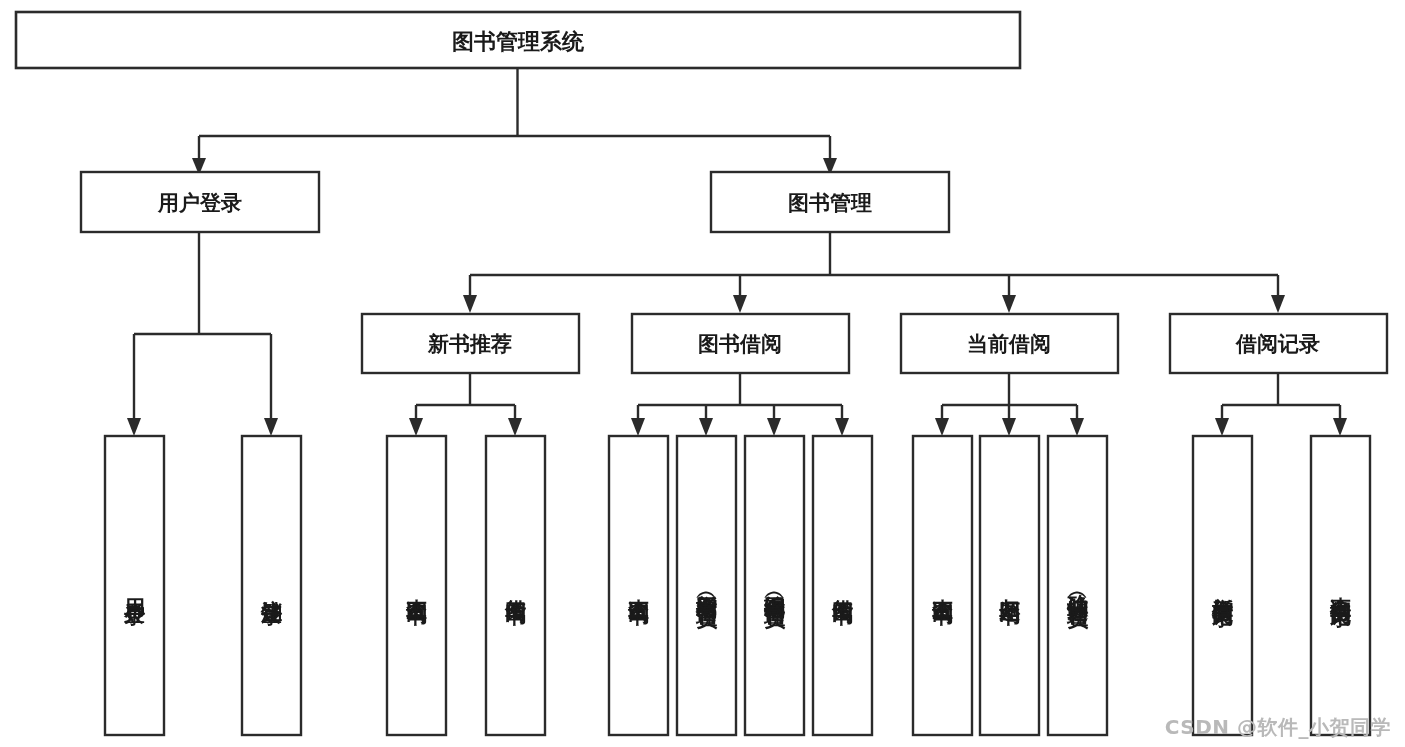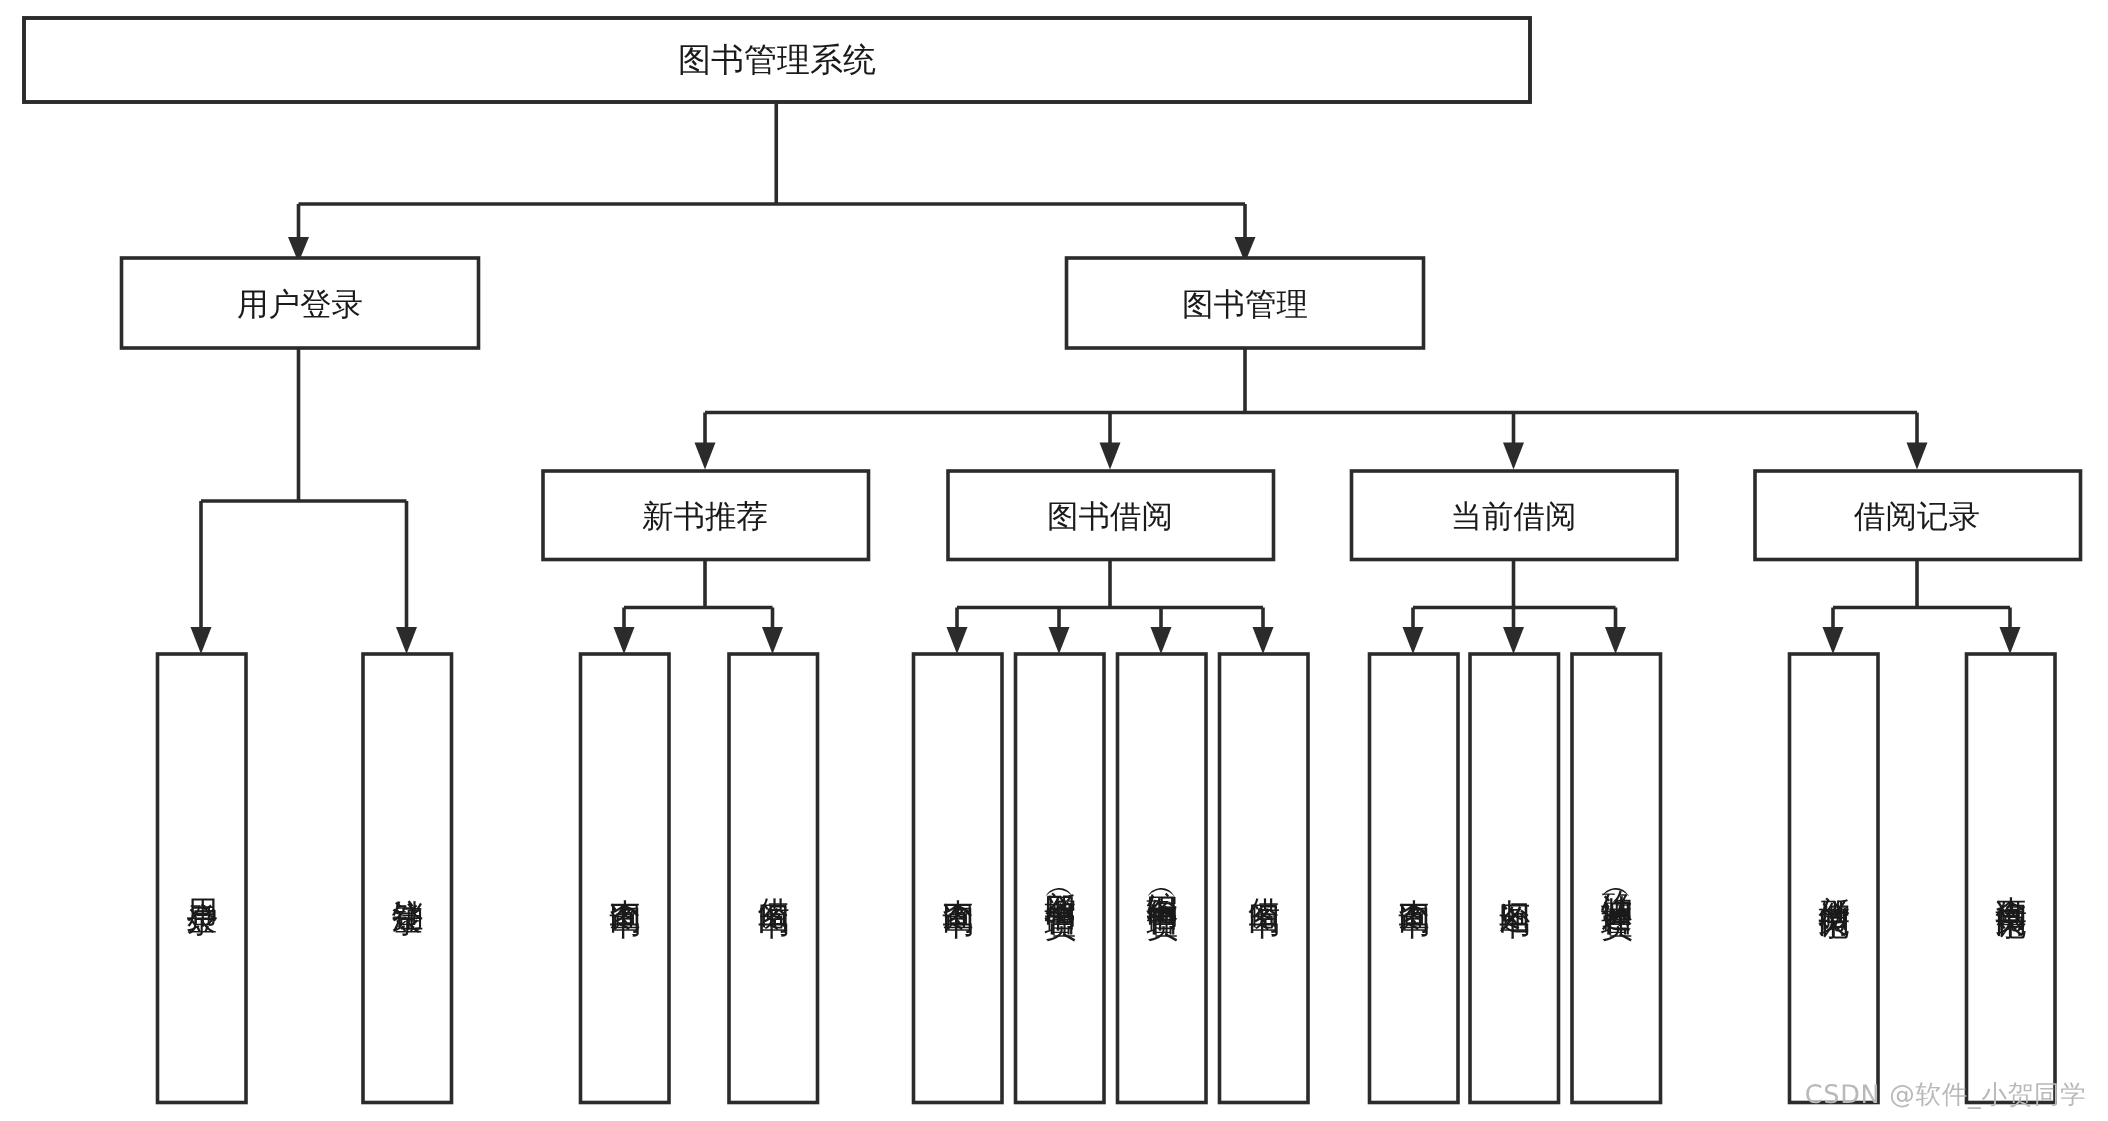--- a/index.html
+++ b/index.html
@@ -12,20 +12,21 @@
     width: 1405px;
     height: 747px;
     overflow: hidden;
     font-family: "DejaVu Sans", "Liberation Sans", sans-serif;
   }
   #diagram-root {
     position: relative;
     width: 1405px;
     height: 747px;
     background: #ffffff;
+    font-weight: bold;
   }
   svg.diagram-canvas {
     position: absolute;
     top: 0;
     left: 0;
     width: 1405px;
     height: 747px;
     display: block;
   }
   .node-box {
@@ -71,21 +72,21 @@
     letter-spacing: 2px;
     color: #1a1a1a;
     white-space: nowrap;
     pointer-events: none;
   }
   .watermark {
     position: absolute;
     right: 14px;
     bottom: 6px;
     font-family: "DejaVu Sans", "Liberation Sans", sans-serif;
-    font-size: 17px;
+    font-size: 20px;
     color: #b9b9b9;
     letter-spacing: 0.5px;
     user-select: none;
   }
 </style>
 </head>
 <body>
 
 <div id="diagram-root">
 

